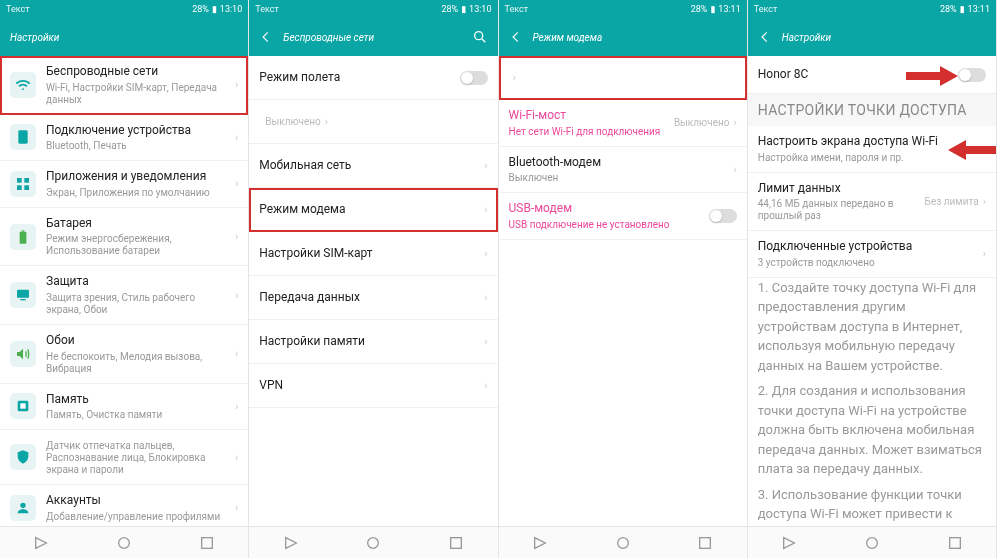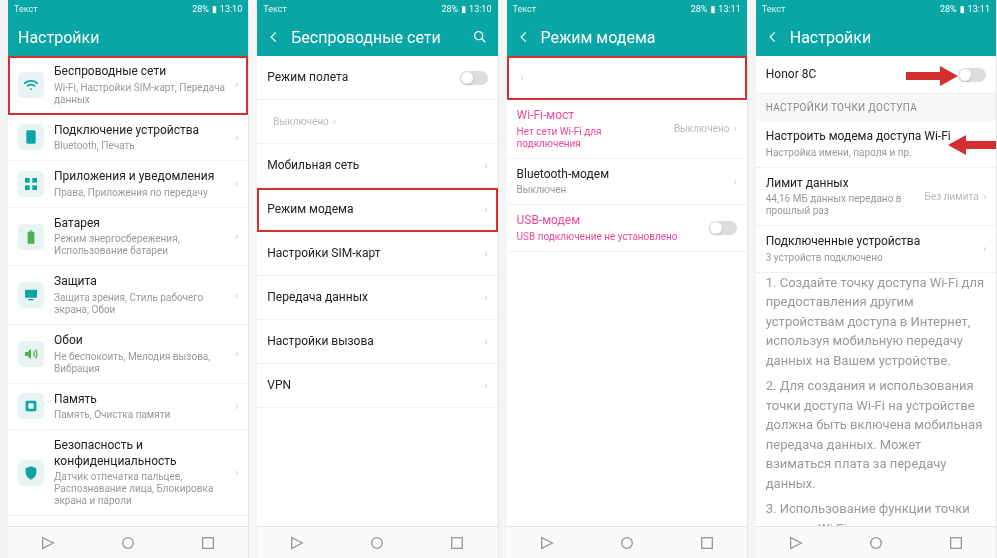--- a/index.html
+++ b/index.html
@@ -1,38 +1,38 @@
 <!DOCTYPE html>
 <html><head>
 <meta charset="utf-8">
 <style>
 * { margin:0; padding:0; box-sizing:border-box; font-family:-apple-system,Roboto,Arial,sans-serif; }
 body { background:#f5f5f5; display:flex; width:997px; height:558px; overflow:hidden; }
-.panel { width:278px; height:558px; background:#fff; border-right:1px solid #e5e5e5; display:flex; flex-direction:column; position:relative;margin-left:8px; }
+.panel { width:278px; height:558px; background:#fff; border-right:1px solid #e5e5e5; display:flex; flex-direction:column; position:relative; }
 .status-bar { height:18px; background:#0aa5a5; color:#fff; font-size:9px; display:flex; align-items:center; justify-content:space-between; padding:0 6px; }
 .status-left { opacity:.9; }
 .status-right { display:flex; align-items:center; gap:3px; }
 .app-bar { height:38px; background:#0aa5a5; color:#fff; display:flex; align-items:center; padding:0 10px; gap:10px; }
 .app-bar .back { width:14px; height:14px; display:flex; align-items:center; justify-content:center; }
-.app-bar .title { font-size:16px; font-weight:400; flex:1; }
+.app-bar .title { font-size:10px; font-weight:400; flex:1;font-style:italic; }
 .app-bar .search { width:16px; height:16px; }
 .content { flex:1; overflow-y:auto; background:#fff; }
 .row { display:flex; align-items:center; padding:8px 10px; border-bottom:1px solid #f0f0f0; min-height:44px; position:relative; }
 .row.short { min-height:38px; }
 .row .iconwrap { width:26px; height:26px; margin-right:10px; display:flex; align-items:center; justify-content:center; border-radius:5px; background:#e8f4f4; flex-shrink:0; }
 .row .iconwrap svg { width:16px; height:16px; }
 .row .txt { flex:1; min-width:0; }
 .row .lbl { font-size:12px; color:#222; line-height:1.3; }
 .row .sub { font-size:10px; color:#999; line-height:1.2; margin-top:2px; }
 .row .right { font-size:10px; color:#bbb; margin-left:6px; }
 .row .chev { color:#ccc; font-size:11px; margin-left:4px; }
 .row.dim .lbl, .row.dim .sub { color:#ec4899; }
 .toggle { width:28px; height:14px; background:#ddd; border-radius:7px; position:relative; flex-shrink:0; }
 .toggle::after { content:""; position:absolute; width:12px; height:12px; background:#fff; border-radius:50%; top:1px; left:1px; box-shadow:0 1px 2px rgba(0,0,0,.2); }
-.section-header { font-size:10px; color:#888; padding:8px 10px; background:#f7f7f7; text-transform:uppercase; letter-spacing:.3px; }
+.section-header { font-size:14px; color:#888; padding:8px 10px; background:#f7f7f7; text-transform:uppercase; letter-spacing:.3px; }
 .highlight { outline:2px solid #d32f2f; outline-offset:-2px; }
 .nav-bar { height:32px; background:#fafafa; border-top:1px solid #e5e5e5; display:flex; align-items:center; justify-content:space-around; }
 .nav-bar .nbtn { width:16px; height:16px; color:#999; }
 .help-text { font-size:13px; color:#999; padding:0 10px; line-height:1.5; }
 .help-text p { margin-bottom:6px; }
 .arrow-red { position:absolute; z-index:10; }
 .arrow-red svg { display:block; }
 </style>
 </head>
 <body>
@@ -78,21 +78,21 @@
         <div class="iconwrap">
           <svg viewBox="0 0 24 24" fill="#0aa5a5">
             <rect x="3" y="3" width="7" height="7"></rect>
             <rect x="14" y="3" width="7" height="7"></rect>
             <rect x="3" y="14" width="7" height="7"></rect>
             <rect x="14" y="14" width="7" height="7"></rect>
           </svg>
         </div>
         <div class="txt">
           <div class="lbl">Приложения и уведомления</div>
-          <div class="sub">Права, Приложения по передачу</div>
+          <div class="sub">Экран, Приложения по умолчанию</div>
         </div>
         <span class="chev">›</span>
       </div>
       <div class="row">
         <div class="iconwrap">
           <svg viewBox="0 0 24 24" fill="#4caf50">
             <rect x="7" y="4" width="10" height="18" rx="1"></rect>
             <rect x="10" y="2" width="4" height="2"></rect>
           </svg>
         </div>
@@ -141,21 +141,20 @@
         </div>
         <span class="chev">›</span>
       </div>
       <div class="row">
         <div class="iconwrap">
           <svg viewBox="0 0 24 24" fill="#0aa5a5">
             <path d="M12 2l8 3v6c0 5-3 9-8 11-5-2-8-6-8-11V5z"></path>
           </svg>
         </div>
         <div class="txt">
-          <div class="lbl">Безопасность и конфиденциальность</div>
           <div class="sub">Датчик отпечатка пальцев, Распознавание лица, Блокировка экрана и пароли</div>
         </div>
         <span class="chev">›</span>
       </div>
       <div class="row">
         <div class="iconwrap">
           <svg viewBox="0 0 24 24" fill="#0aa5a5">
             <circle cx="12" cy="8" r="4"></circle>
             <path d="M4 20c0-4 4-6 8-6s8 2 8 6z"></path>
           </svg>
@@ -232,21 +231,21 @@
         <span class="chev">›</span>
       </div>
       <div class="row">
         <div class="txt">
           <div class="lbl">Передача данных</div>
         </div>
         <span class="chev">›</span>
       </div>
       <div class="row">
         <div class="txt">
-          <div class="lbl">Настройки вызова</div>
+          <div class="lbl">Настройки памяти</div>
         </div>
         <span class="chev">›</span>
       </div>
       <div class="row">
         <div class="txt">
           <div class="lbl">VPN</div>
         </div>
         <span class="chev">›</span>
       </div>
     </div>
@@ -346,21 +345,21 @@
       <div class="arrow-red" style="right:38px;top:10px;">
         <svg width="52" height="20" viewBox="0 0 52 20">
             <path d="M0 6h34v-6l18 10-18 10v-6H0z" fill="#d32f2f"></path>
           </svg>
       </div>
     </div>
     <div class="section-header">НАСТРОЙКИ ТОЧКИ ДОСТУПА</div>
     <div id="c4">
         <div class="row" style="position: relative;">
           <div class="txt">
-            <div class="lbl">Настроить модема доступа Wi-Fi</div>
+            <div class="lbl">Настроить экрана доступа Wi-Fi</div>
             <div class="sub">Настройка имени, пароля и пр.</div>
           </div>
           <span class="chev">›</span>
           <div class="arrow-red" style="right: -4px; top: 14px;">
             <svg width="52" height="20" viewBox="0 0 52 20">
               <path d="M52 6H18v-6L0 10l18 10v-6h34z" fill="#d32f2f"></path>
             </svg>
           </div>
         </div>
         <div class="row">

